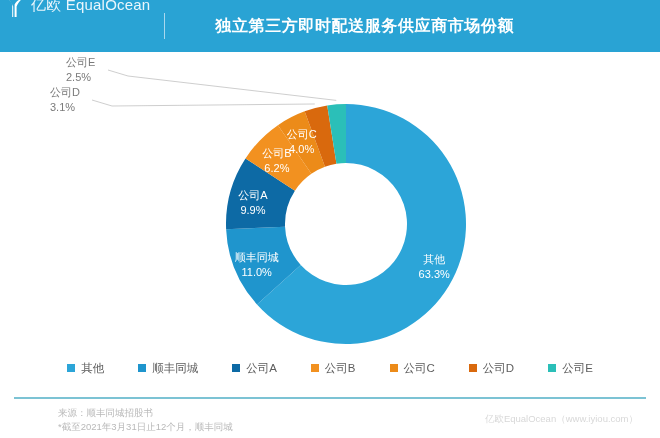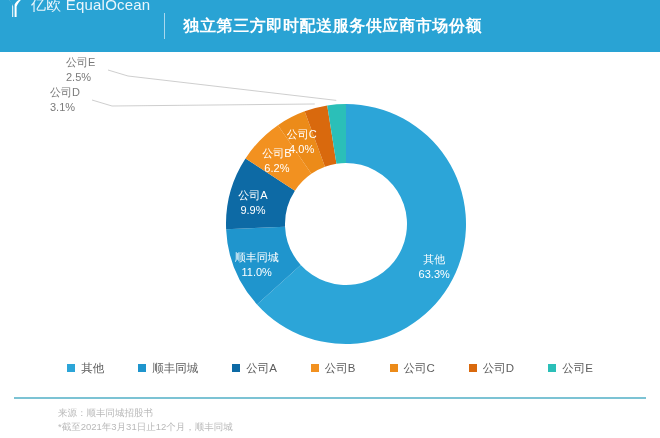--- a/index.html
+++ b/index.html
@@ -50,20 +50,21 @@
     background: #bfe2f2;
     margin: 0 18px 0 14px;
     opacity: .85;
   }
   .header-title {
     color: #ffffff;
     font-size: 16px;
     font-weight: bold;
     letter-spacing: .6px;
     white-space: nowrap;
+    margin-left: 32px;
   }
 
   
   .chart-area {
     position: absolute;
     top: 52px; left: 0;
     width: 660px;
     height: 300px;
   }
   .donut-svg {
@@ -219,13 +220,14 @@
       <span class="legend-label">公司E</span>
     </div>
   </div>
 
 <div class="footer-rule"></div>
 <div class="footer">
   <div class="footer-left">
     <div>来源：顺丰同城招股书</div>
     <div>*截至2021年3月31日止12个月，顺丰同城</div>
   </div>
+  <div class="footer-right">亿欧EqualOcean（www.iyiou.com）</div>
 </div>
 
 </body></html>

